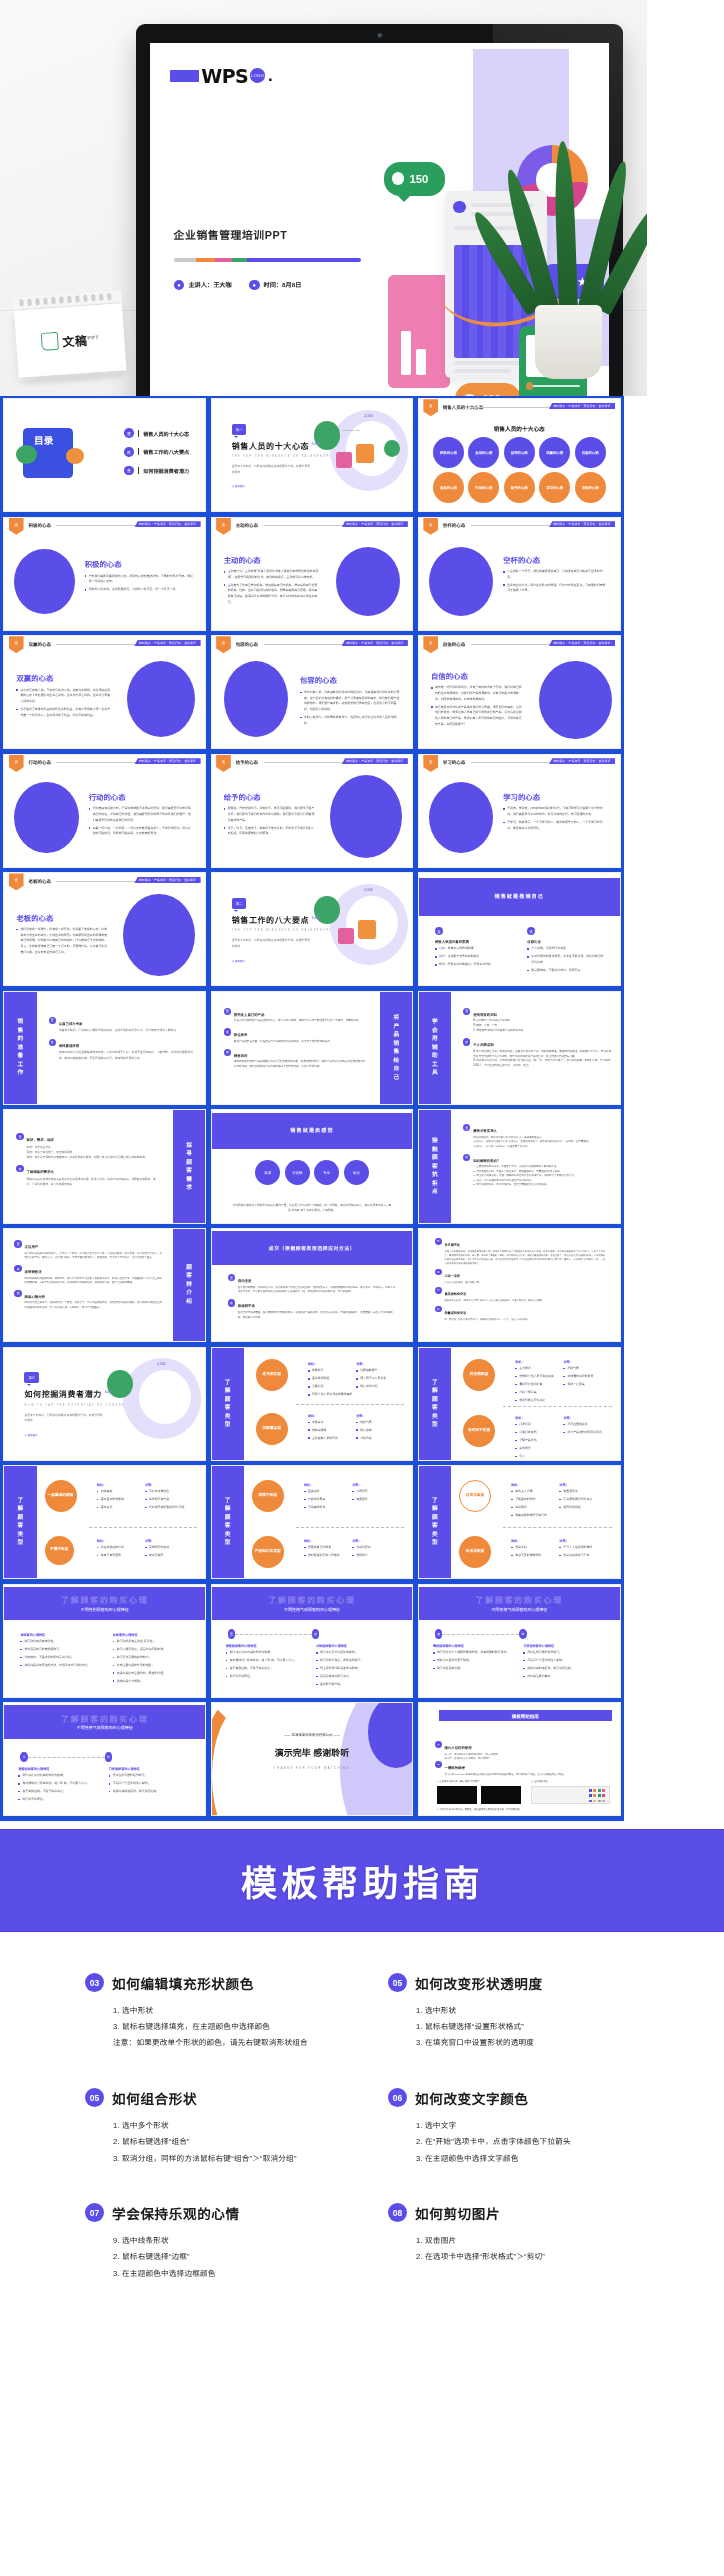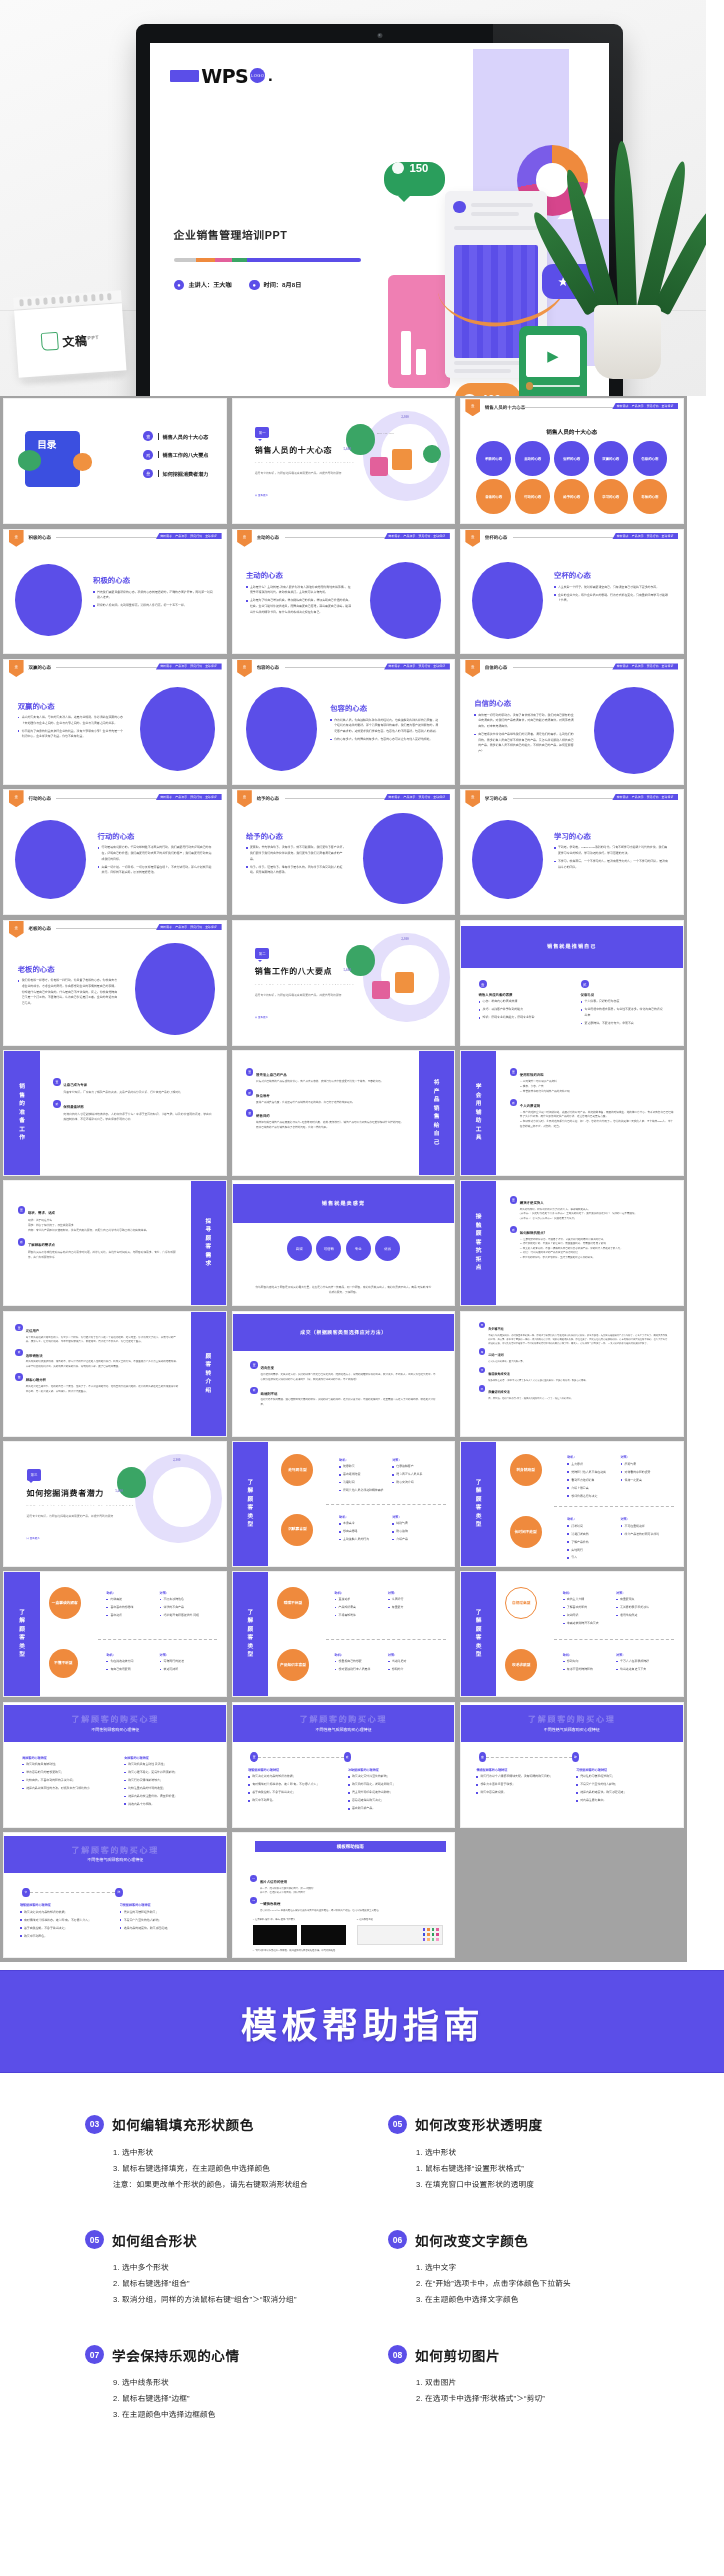--- a/index.html
+++ b/index.html
@@ -9,21 +9,21 @@
     font-family: "Liberation Sans", "DejaVu Sans", sans-serif;
     background: #ffffff;
     color: #333;
     width: 725px;
     overflow-x: hidden;
   }
   .page { width: 725px; position: relative; }
 
   
   .hero {
-    width: 706px; height: 396px; position: relative;
+    width: 647px; height: 396px; position: relative;
     background: linear-gradient(160deg,#fafafa 0%,#f2f2f2 55%,#ececec 100%);
     overflow: hidden;
   }
   .monitor { position: absolute; left: 136px; top: 24px; width: 487px; }
   .mon-bezel {
     width: 487px; height: 515px; background: #111315;
     border-radius: 9px; padding: 19px 13.6px 22.6px 13.6px;
     box-shadow: 0 14.7px 28px rgba(0,0,0,.22);
     position: relative;
   }
@@ -61,21 +61,21 @@
   .donut { position:absolute; right: 21.5px; top: 96px; width: 71px; height: 71px; border-radius:50%;
     background: conic-gradient(#ef8a3d 0 26%, #d6458c 26% 72%, #7a5ce8 72% 100%); }
   .donut::after { content:""; position:absolute; inset: 18.7px; border-radius:50%; background:#fff; }
   .card-main { position:absolute; left:74px; top:142px; width: 102px; height: 187px; background:#f1f1f4;
     border-radius: 5.7px; box-shadow: 0 4.5px 10.2px rgba(0,0,0,.08); }
   .card-main .avatar { position:absolute; left: 8px; top: 10.2px; width: 12.5px; height:12.5px; border-radius:50%; background:#5b4ee8;}
   .card-main .ln { position:absolute; height: 4px; background: #e2e2e7; border-radius:2.3px; }
   .card-main .inner { position:absolute; left: 9px; top: 54px; right: 9px; height: 113px; background:#5b4ee8; border-radius: 2.3px;
      background-image: repeating-linear-gradient(90deg,#6a5dee 0 8px,#5b4ee8 8px 14.7px); }
   .bub-green { position:absolute; left: 12.5px; top: 113px; width: 61px; height: 34px; background:#2a9e5c; border-radius: 16px;
-    display:flex;gap:5.1px;padding-left:8px;color:#fff;font-weight:700;font-size:11.3px; }
+    display:flex;align-items:center;gap:5.1px;padding-left:8px;color:#fff;font-weight:700;font-size:11.3px; }
   .bub-green::after{content:"";position:absolute;left:13.6px;bottom:-6.8px;border:6.8px solid transparent;border-top-color:#2a9e5c;border-bottom:0;}
   .bub-green .ic{width:12.5px;height:12.5px;border-radius:50%;background:#fff;opacity:.95;}
   .bub-orange { position:absolute; left: 84px; top: 334px; width: 66px; height: 35px; background:#f0913f; border-radius: 16px;
     display:flex;align-items:center;gap:5.1px;padding-left:8px;color:#fff;font-weight:700;font-size:12px; }
   .bub-orange::after{content:"";position:absolute;left:14.7px;bottom:-7.4px;border:7.4px solid transparent;border-top-color:#f0913f;border-bottom:0;}
   .bub-orange .ic{width:12.5px;height:12.5px;border-radius:50%;background:#fff;opacity:.95;}
   .stars { position:absolute; right: 5.7px; top: 215px; width: 62px; height: 35px; background:#5b4ee8; border-radius: 11.3px;
      display:flex;align-items:center;justify-content:center;gap:8px;color:#fff;font-size:12.5px;}
   .player { position:absolute; right: 22.6px; top: 277px; width: 68px; height: 113px; background:#2a9e5c; border-radius: 8px; }
   .player .scr { position:absolute; left:6.8px; top:9px; right:6.8px; height: 42px; background:#fff; border-radius:2.8px;
@@ -99,21 +99,21 @@
      display:flex; gap:4px; align-items:center; padding-left:5.7px; }
   .cal-top i{width:4px;height:7.4px;border-radius:1.7px;background:#cfcfcf;}
   .cal-body { width:100%; height: 67px; background:#fff; box-shadow: 0 3.4px 8px rgba(0,0,0,.10);
      display:flex; align-items:center; justify-content:center; gap: 4px;}
   .cal-body .mark { width: 17px; height: 18px; border:1.7px solid #3aa565; border-radius: 2.3px 2.3px 2.3px 5.7px;}
   .cal-body .txt { font-size: 12px; font-weight: 700; color:#222; letter-spacing:0.6px;}
   .cal-body .txt sup { font-size: 5.1px; color:#8a8a8a; }
   .cal-shadow{position:absolute;left:2.3px;bottom:-3.4px;width:103px;height:6.8px;background:rgba(0,0,0,.07);filter:blur(2.3px);border-radius:50%;}
 
   
-  .grid { width: 687px; padding: 2.3px 0 0 0; background: #a3a3a3; font-family: Liberation Serif, serif; }
+  .grid { width: 624px; padding: 2.3px 0 0 0; background: #1d4ed8; }
   .row { display: grid; grid-template-columns: repeat(3, 1fr); column-gap: 4.5px; row-gap: 4.5px;
     padding: 0 3.4px 4.5px 3.4px; }
   .slide { position: relative; width: 100%; aspect-ratio: 16/9; background: #fff;
     border: 0.6px solid #f0f0f0; overflow: hidden; }
 
   
   .hdr { position:absolute; left:0; right:0; top:0; height: 14.7px; }
   .hdr .tab { position:absolute; left: 4.5px; top: 0; width: 14.7px; height: 17px; background: #ef8a3d;
     clip-path: polygon(0 0,100% 0,100% 72%,50% 100%,0 72%); color:#fff; font-size:3.4px;
     display:flex; align-items:flex-start; justify-content:center; padding-top:4px;}
@@ -1123,20 +1123,30 @@
         <div style="position:absolute;left:52%;top:56%;width:40%;">
           <div class="colhd">习惯型顾客的心理特征</div>
           <ul class="bl">
               <li>凭以往的习惯和经验购买；</li>
               <li>不易受广告宣传的他人影响；</li>
               <li>选择商品的速度快，购买过程迅速；</li>
             </ul>
         </div>
       </div>
 
+      <div class="slide">
+        <div class="endslide">
+          <div class="end-arc2"></div>
+          <div class="end-arc3"></div>
+          <div class="end-arc1"></div>
+          <div class="end-co">—— 珠海某某科技股份有限公司 ——</div>
+          <div class="end-main">演示完毕 感谢聆听</div>
+          <div class="end-en">THANKS FOR YOUR WATCHING</div>
+        </div>
+      </div>
 
       <div class="slide">
         <div class="help-hd">模板帮助指南</div>
         <div style="position:absolute;left:8%;top:34%;display:flex;gap:2.8px;">
           <span style="width:6.8px;height:6.8px;flex:0 0 6.8px;border-radius:50%;background:#5b4ee8;color:#fff;font-size:2.5px;display:flex;align-items:center;justify-content:center;">01</span>
           <span><b style="font-size:3.4px;color:#333;">图片占位符的使用</b>
             <div style="font-size:2.4px;color:#666;line-height:1.85;margin-top:1.7px;">第一步，选中模板中需要替换的图片，按Del键删除</div>
             <div style="font-size:2.4px;color:#666;line-height:1.85;">第二步，在选择的占位符图标，插入新图片</div></span>
         </div>
         <div style="position:absolute;left:8%;top:52%;display:flex;gap:2.8px;">

